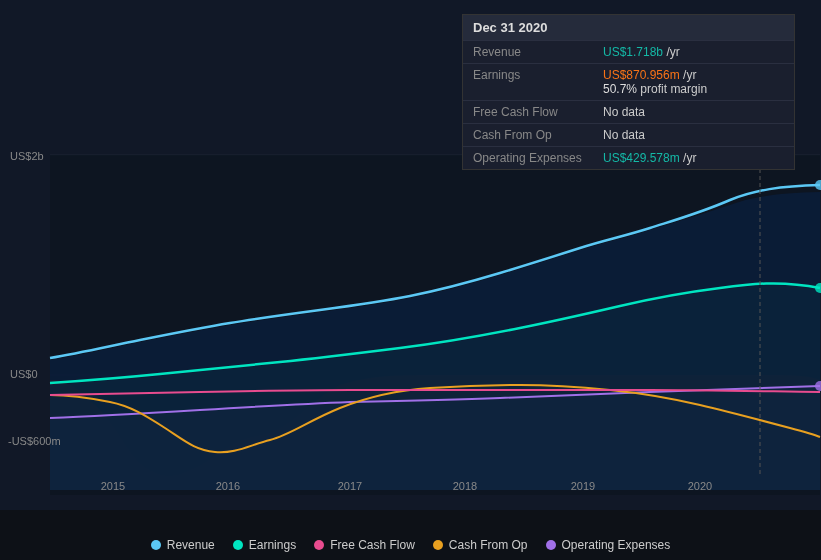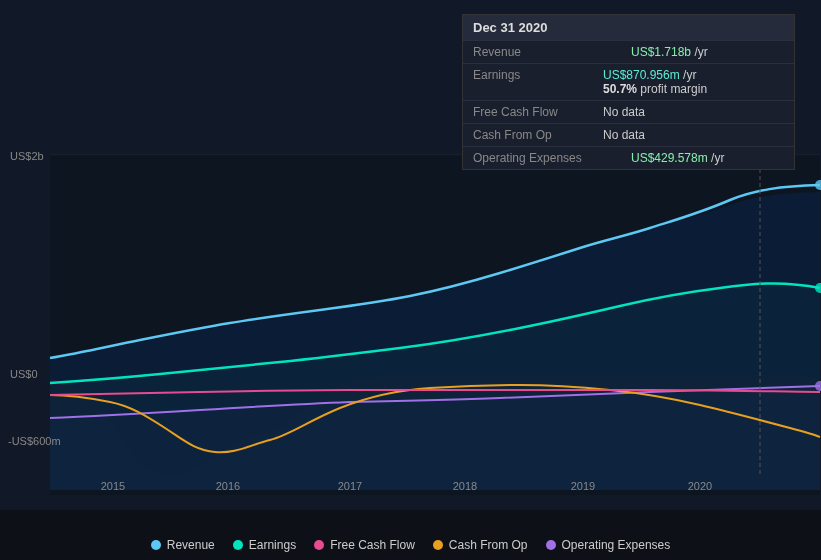--- a/index.html
+++ b/index.html
@@ -37,23 +37,23 @@
       font-size: 12px;
     }
     .info-box-label {
       color: #888;
       width: 130px;
       flex-shrink: 0;
     }
     .info-box-value {
       color: #ccc;
     }
-    .info-box-value .highlight-blue { color: #86efac; margin-left: 28px; }
-    .info-box-value .highlight-cyan { color: #5eead4; text-align: right; }
-    .info-box-value .bold { font-weight: bold; color: #ddd; }
+    .info-box-value .highlight-blue { color: #14b8a6; }
+    .info-box-value .highlight-cyan { color: #f97316; text-align: right; }
+    .info-box-value .bold { font-weight: normal; color: #ddd; }
 
     
     .legend {
       position: absolute;
       bottom: 10px;
       left: 0;
       right: 0;
       display: flex;
       justify-content: center;
       gap: 20px;

